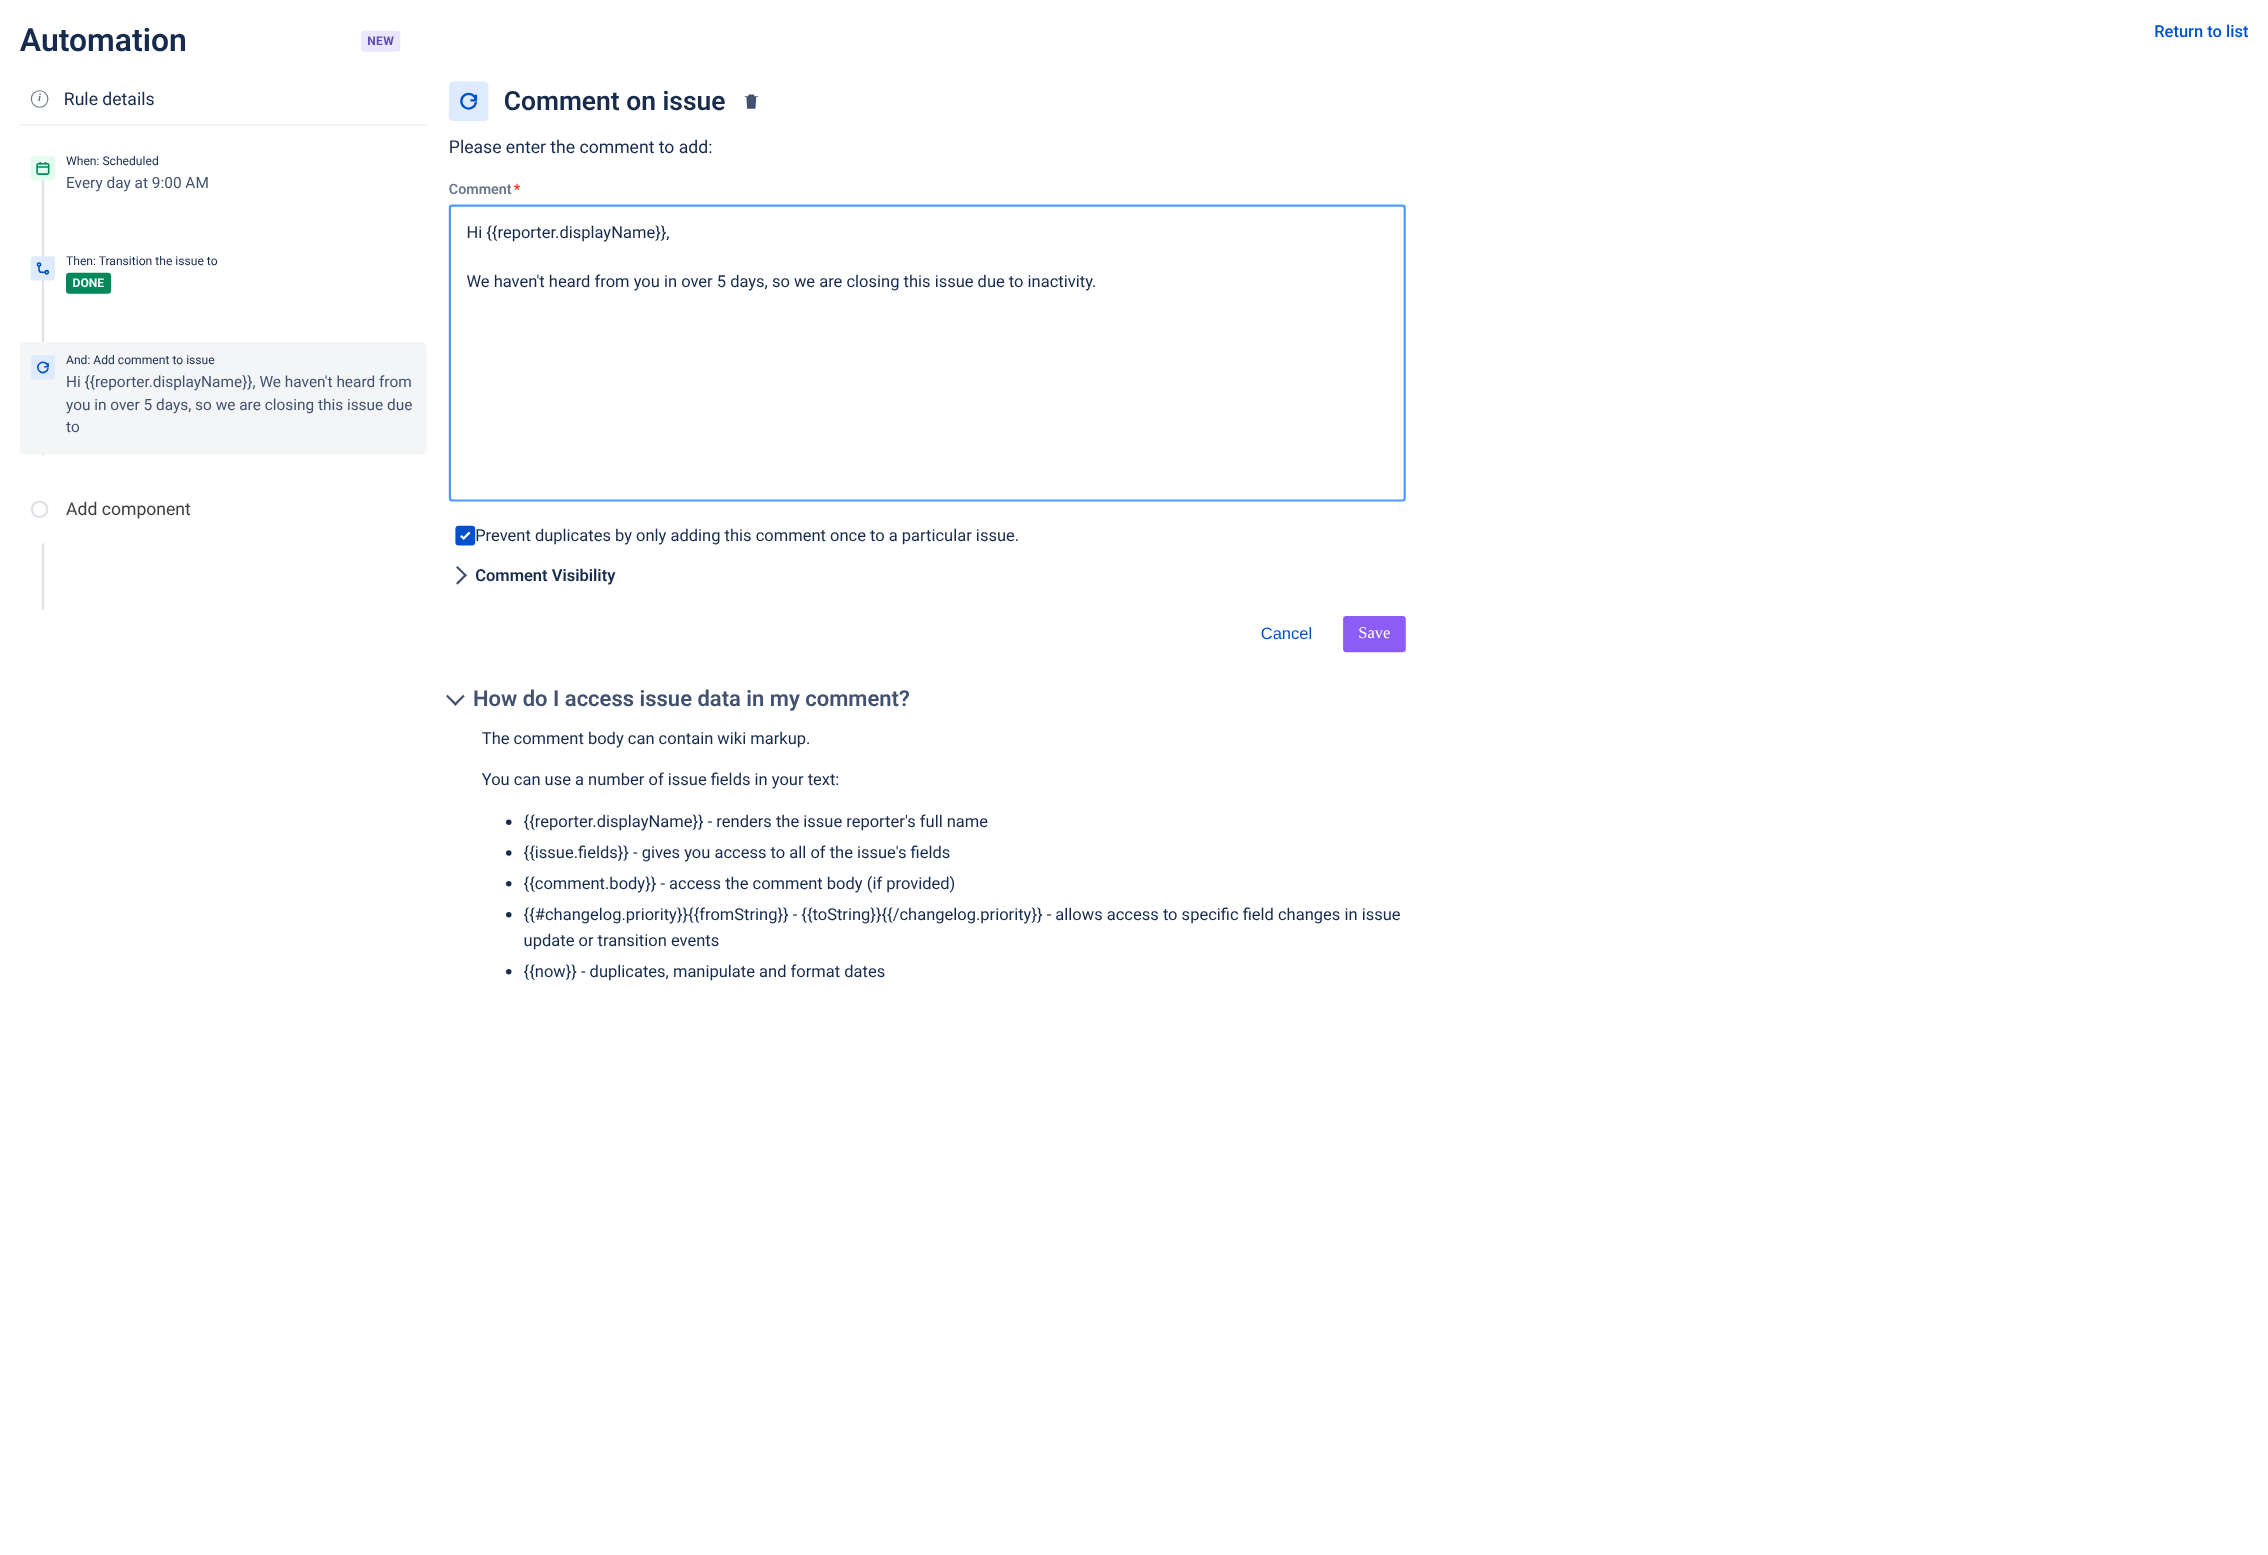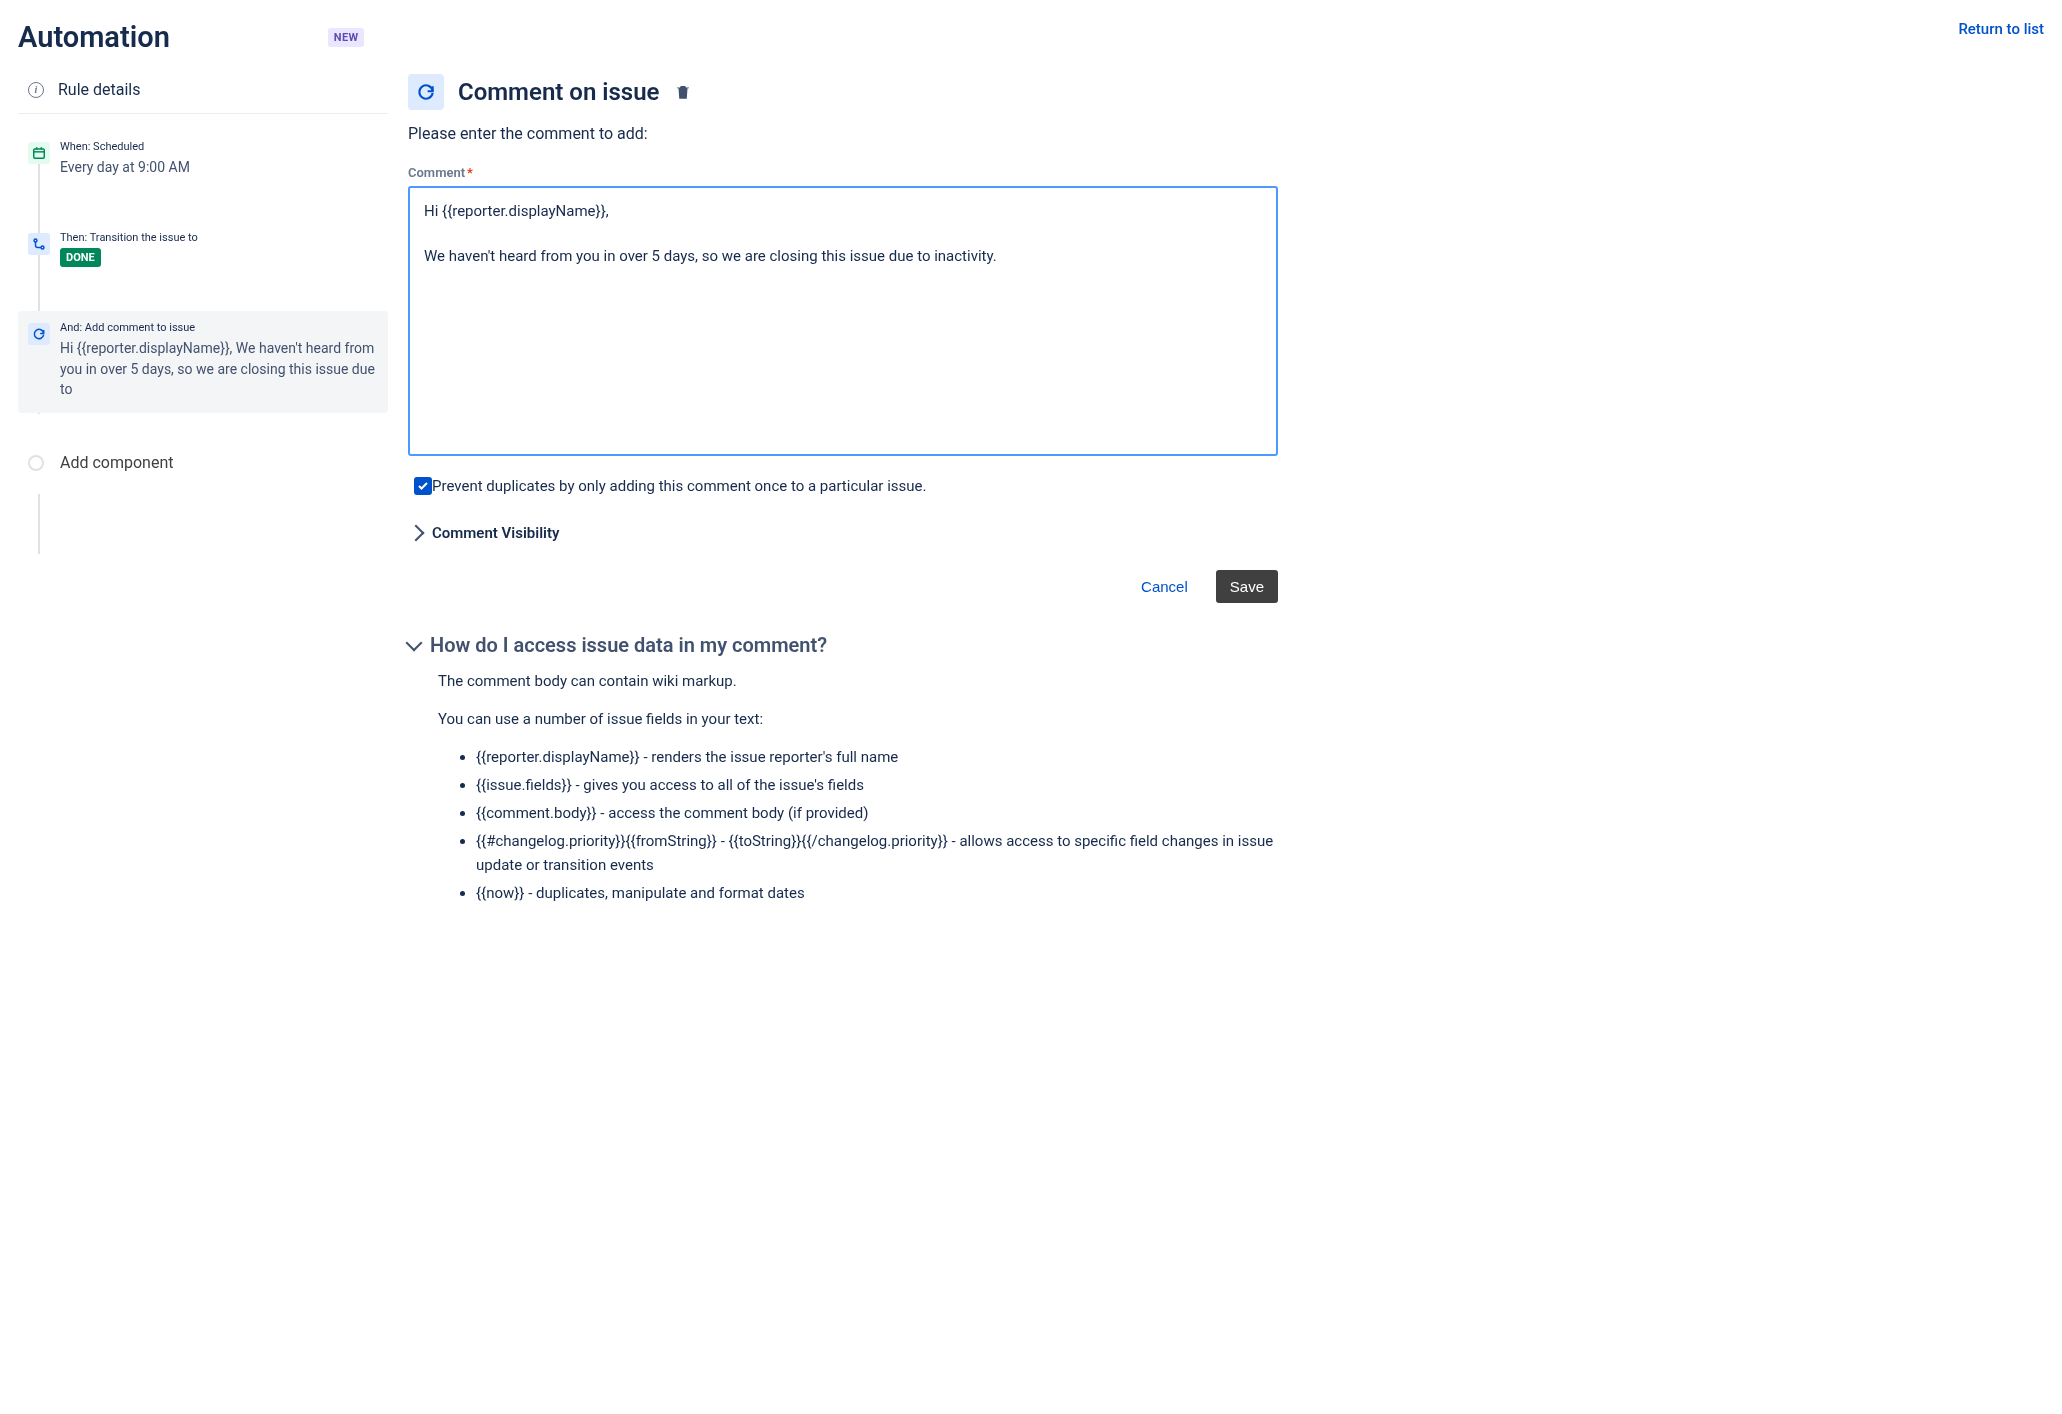--- a/index.html
+++ b/index.html
@@ -218,21 +218,21 @@
   flex-shrink: 0;
 }
 .checkbox-label {
   font-size: 15px;
   color: #172B4D;
 }
 .expander {
   display: flex;
   align-items: center;
   gap: 8px;
-  margin-top: 29px;
+  margin-top: 18px;
   cursor: pointer;
   padding-left: 2px;
 }
 .chevron {
   width: 12px;
   height: 12px;
   display: inline-block;
   transform: rotate(-45deg);
   border-right: 2px solid #42526E;
   border-bottom: 2px solid #42526E;
@@ -259,22 +259,23 @@
   font-size: 15px;
   font-weight: 500;
   cursor: pointer;
   border: none;
 }
 .btn-cancel {
   background: transparent;
   color: #0052CC;
 }
 .btn-save {
-  background: #404040;
+  background: #8b5cf6;
   color: #fff;
+  font-family: Liberation Serif, serif;
 }
 .help-section { margin-top: 30px; }
 .help-header {
   display: flex;
   align-items: center;
   gap: 8px;
   cursor: pointer;
 }
 .help-title {
   font-size: 20px;

